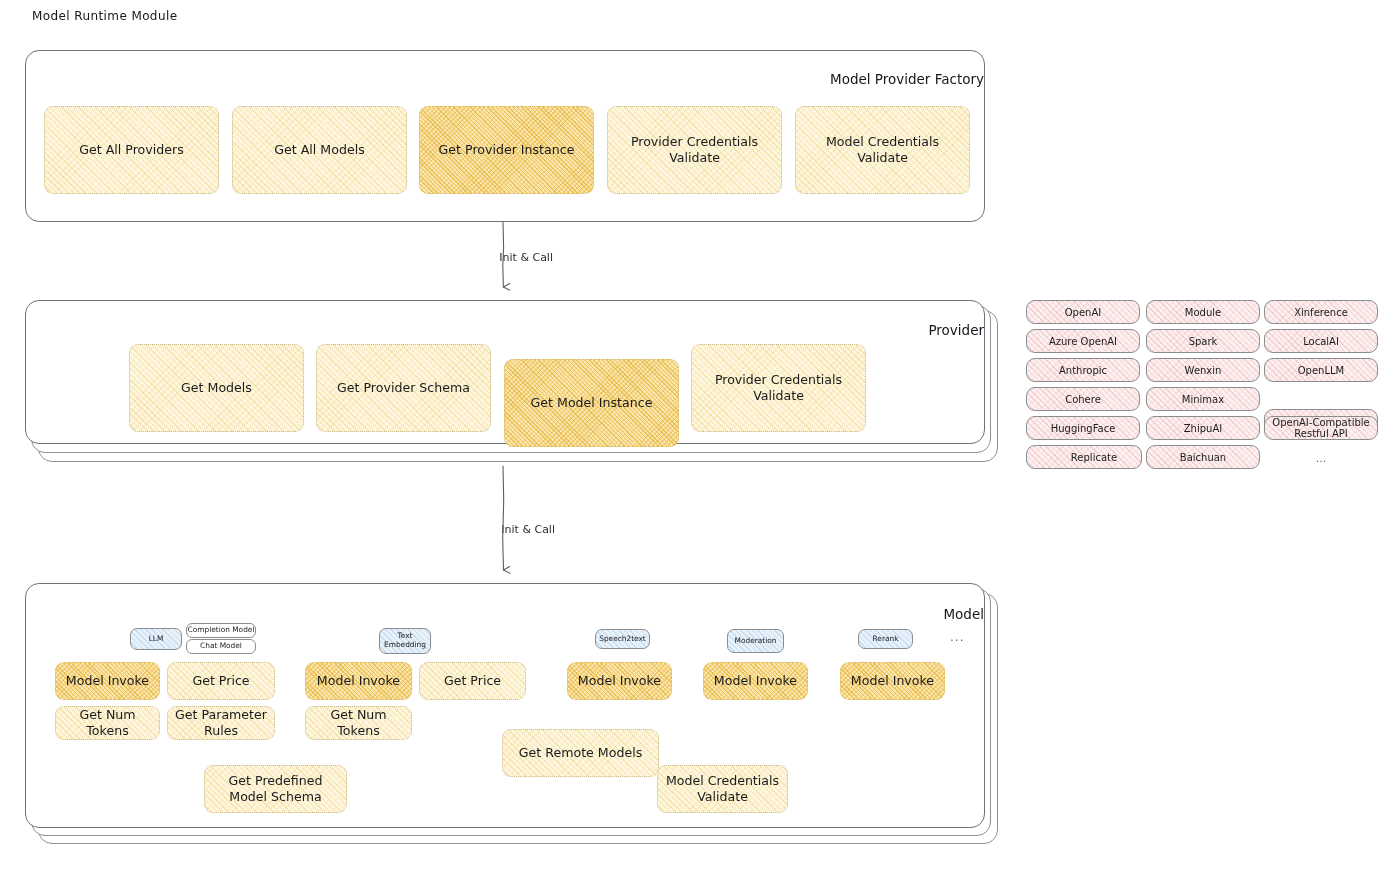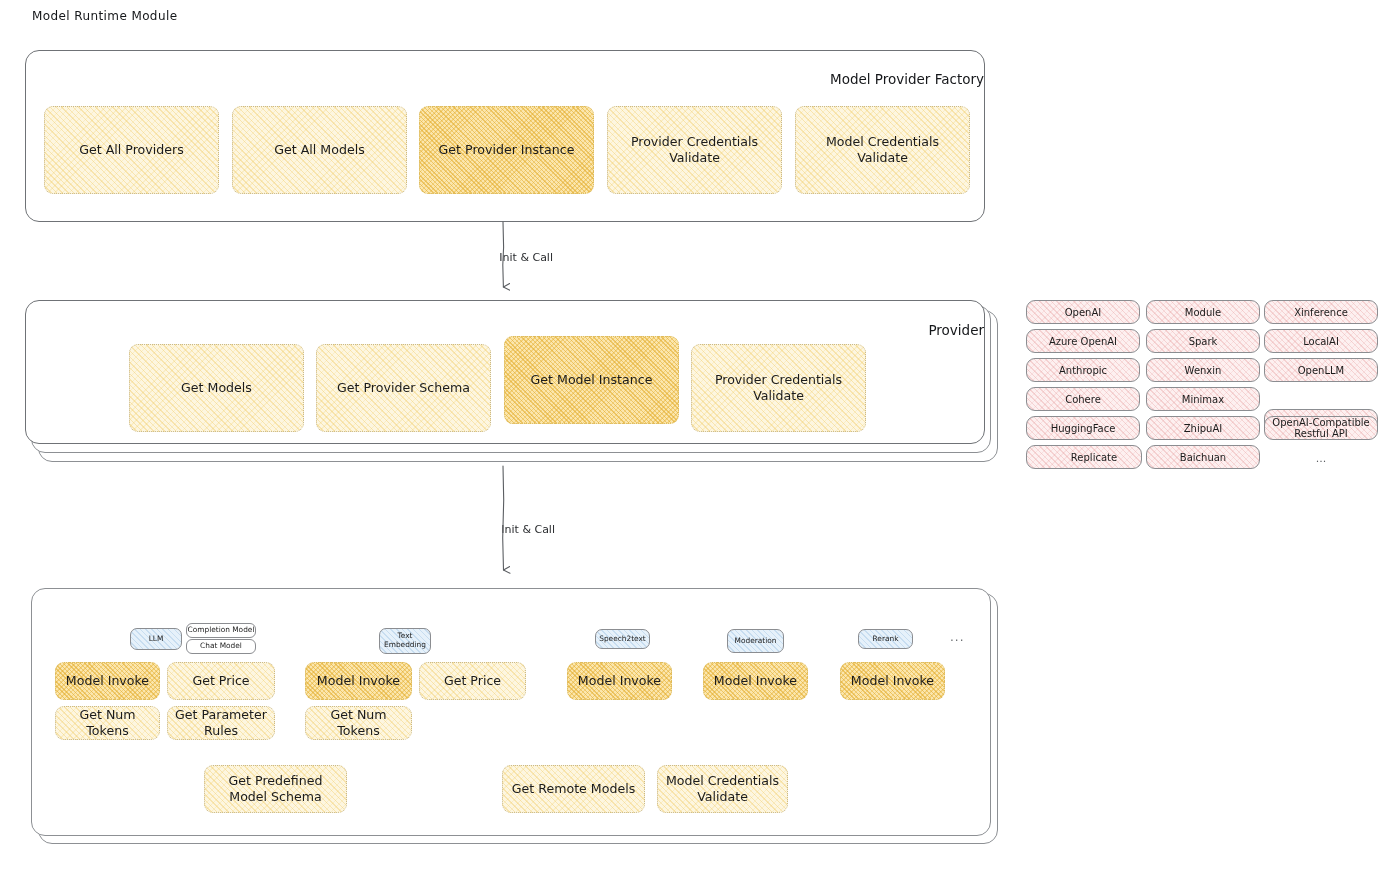--- a/index.html
+++ b/index.html
@@ -155,21 +155,21 @@
   <div class="deck" style="left:31px;top:305px;width:960px;height:148px;"></div>
   <div class="group" style="left:25px;top:300px;width:960px;height:144px;">
     <div class="group-title" style="top:21px;">Provider</div>
   </div>
   <div class="node" style="left:129px;top:344px;width:175px;height:88px;">
     <span>Get Models</span>
   </div>
   <div class="node" style="left:316px;top:344px;width:175px;height:88px;">
     <span>Get Provider Schema</span>
   </div>
-  <div class="node hi" style="left:504px;top:336px;width:175px;height:88px;">
+  <div class="node hi" style="left:504px;top:359px;width:175px;height:88px;">
     <span>Get Model Instance</span>
   </div>
   <div class="node" style="left:691px;top:344px;width:175px;height:88px;">
     <span>Provider Credentials Validate</span>
   </div>
 
   <div class="chip" style="left:1026px;top:300px;width:114px;height:24px;">
     <span>OpenAI</span>
     </div>
   <div class="chip" style="left:1026px;top:329px;width:114px;height:24px;">
@@ -221,20 +221,23 @@
     </div>
   <div class="chip" style="left:1264px;top:416px;width:114px;height:24px;">
     <span>OpenAI-Compatible Restful API</span>
     </div>
   <div class="chip-ellipsis" style="left:1264px;top:449px;width:114px;height:18px;">...</div>
 
   <div class="arrow-label" style="left:455px;top:523px;width:100px;">Init &amp; Call</div>
 
   <div class="deck" style="left:38px;top:593px;width:960px;height:251px;"></div>
   <div class="deck" style="left:31px;top:588px;width:960px;height:248px;"></div>
+  <div class="group" style="left:25px;top:583px;width:960px;height:245px;">
+    <div class="group-title" style="top:22px;">Model</div>
+  </div>
 
   <div class="badge" style="left:130px;top:628px;width:52px;height:22px;">
     <span>LLM</span>
     </div>
   <div class="badge plain" style="left:186px;top:623px;width:70px;height:15px;">
     <span>Completion Model</span>
     </div>
   <div class="badge plain" style="left:186px;top:639px;width:70px;height:15px;">
     <span>Chat Model</span>
     </div>
@@ -282,21 +285,21 @@
   <div class="node hi" style="left:703px;top:662px;width:105px;height:38px;">
     <span>Model Invoke</span>
     </div>
   <div class="node hi" style="left:840px;top:662px;width:105px;height:38px;">
     <span>Model Invoke</span>
     </div>
 
   <div class="node" style="left:204px;top:765px;width:143px;height:48px;">
     <span>Get Predefined Model Schema</span>
     </div>
-  <div class="node" style="left:502px;top:765px;width:143px;height:48px;">
+  <div class="node" style="left:502px;top:729px;width:157px;height:48px;">
     <span>Get Remote Models</span>
     </div>
   <div class="node" style="left:657px;top:765px;width:131px;height:48px;">
     <span>Model Credentials Validate</span>
     </div>
 
   <svg class="lines" viewBox="0 0 1393 880">
     <defs>
       <marker id="ah" markerWidth="9" markerHeight="9" refX="4" refY="7" orient="auto" markerUnits="userSpaceOnUse">
         <path d="M0.6,0.6 L4,7 L7.4,0.6" fill="none" stroke="#5b5e62" stroke-width="1.1" stroke-linecap="round" stroke-linejoin="round"></path>

